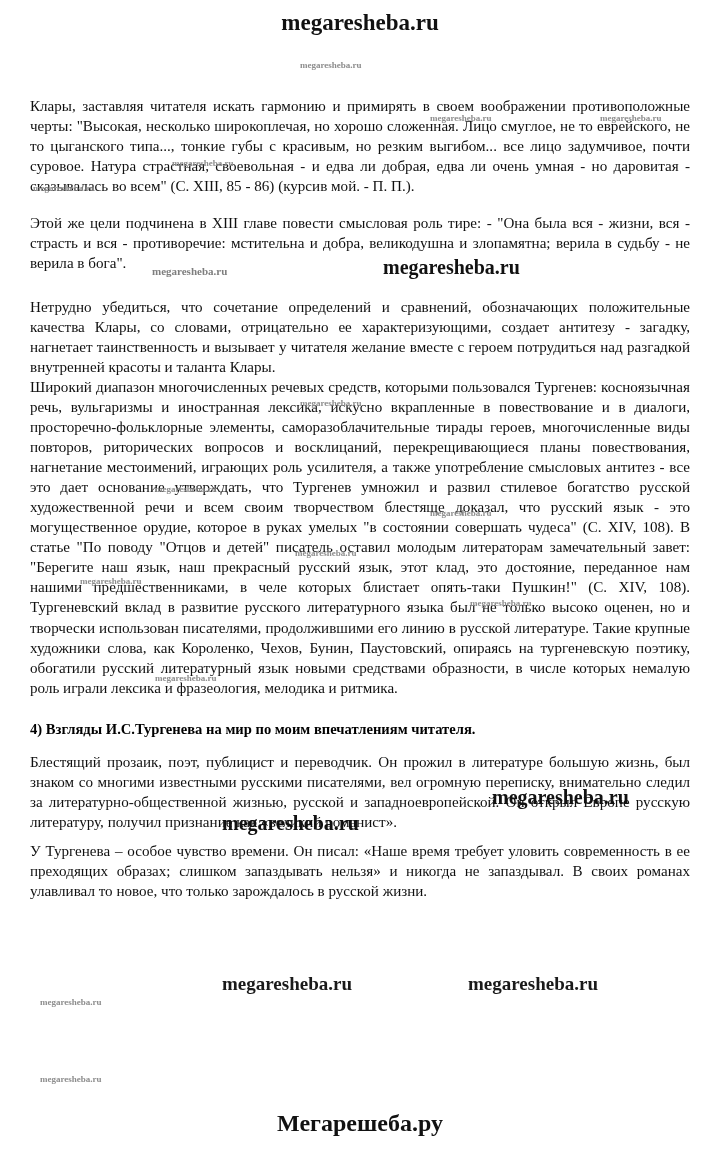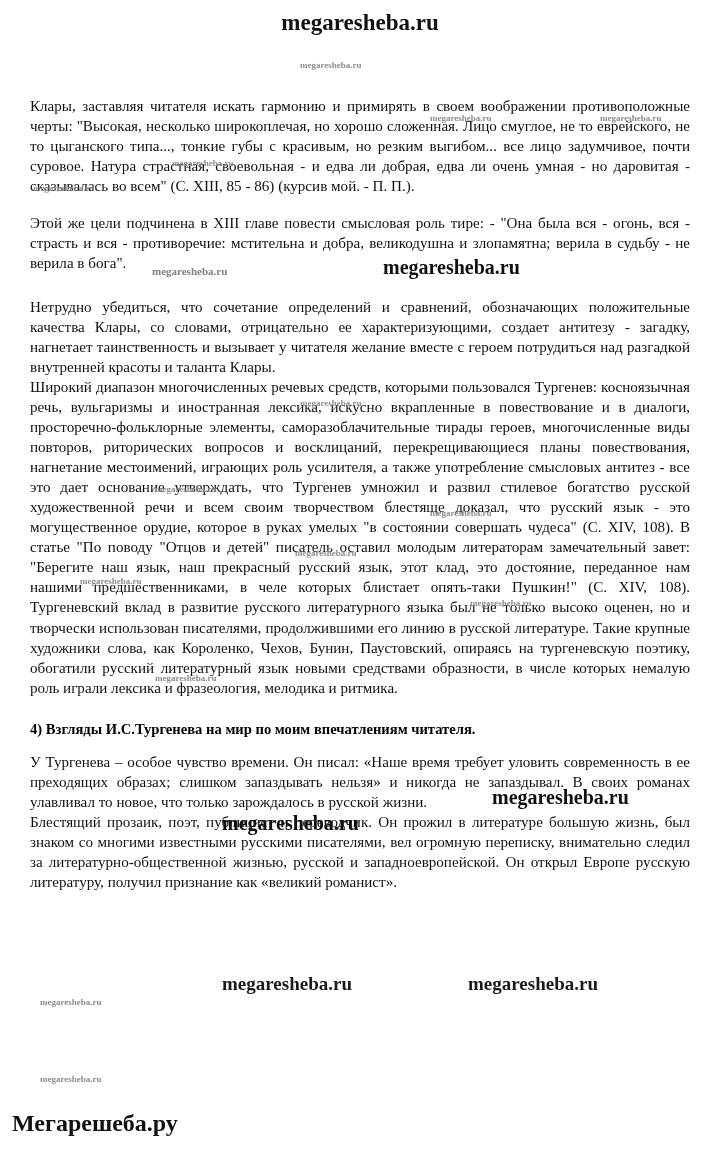--- a/index.html
+++ b/index.html
@@ -30,26 +30,25 @@
     letter-spacing: 0px;
     color: #111;
     padding-top: 10px;
     padding-bottom: 12px;
   }
   .footer-brand {
     position: absolute;
     left: 0;
     right: 0;
     bottom: 16px;
-    text-align: left;
+    text-align: center;
     font-family: "Liberation Serif", serif;
     font-weight: bold;
     font-size: 24px;
     color: #111;
-    margin-left: 12px;
   }
   .content {
     position: relative;
     z-index: 2;
     margin-top: 48px;
   }
   p.para {
     margin: 0 0 9px 0;
     font-size: 15.1px;
     line-height: 1.33;
@@ -87,29 +86,29 @@
 </head>
 <body>
 
 <div class="page">
 
   <div class="header-brand">megaresheba.ru</div>
 
   <div class="content">
     <p class="para">Клары, заставляя читателя искать гармонию и примирять в своем воображении противоположные черты: "Высокая, несколько широкоплечая, но хорошо сложенная. Лицо смуглое, не то еврейского, не то цыганского типа..., тонкие губы с красивым, но резким выгибом... все лицо задумчивое, почти суровое. Натура страстная, своевольная - и едва ли добрая, едва ли очень умная - но даровитая - сказывалась во всем" (С. XIII, 85 - 86) (курсив мой. - П. П.).</p>
     <div class="gap-small"></div>
-    <p class="para">Этой же цели подчинена в XIII главе повести смысловая роль тире: - "Она была вся - огонь, вся - страсть и вся - противоречие: мстительна и добра, великодушна и злопамятна; верила в судьбу - не верила в бога".</p>
+    <p class="para">Этой же цели подчинена в XIII главе повести смысловая роль тире: - "Она была вся - жизни, вся - страсть и вся - противоречие: мстительна и добра, великодушна и злопамятна; верила в судьбу - не верила в бога".</p>
     <div class="gap-med"></div>
     <p class="para tight">Нетрудно убедиться, что сочетание определений и сравнений, обозначающих положительные качества Клары, со словами, отрицательно ее характеризующими, создает антитезу - загадку, нагнетает таинственность и вызывает у читателя желание вместе с героем потрудиться над разгадкой внутренней красоты и таланта Клары.</p>
     <p class="para tight">Широкий диапазон многочисленных речевых средств, которыми пользовался Тургенев: косноязычная речь, вульгаризмы и иностранная лексика, искусно вкрапленные в повествование и в диалоги, просторечно-фольклорные элементы, саморазоблачительные тирады героев, многочисленные виды повторов, риторических вопросов и восклицаний, перекрещивающиеся планы повествования, нагнетание местоимений, играющих роль усилителя, а также употребление смысловых антитез - все это дает основание утверждать, что Тургенев умножил и развил стилевое богатство русской художественной речи и всем своим творчеством блестяще доказал, что русский язык - это могущественное орудие, которое в руках умелых "в состоянии совершать чудеса" (С. XIV, 108). В статье "По поводу "Отцов и детей" писатель оставил молодым литераторам замечательный завет: "Берегите наш язык, наш прекрасный русский язык, этот клад, это достояние, переданное нам нашими предшественниками, в челе которых блистает опять-таки Пушкин!" (С. XIV, 108). Тургеневский вклад в развитие русского литературного языка был не только высоко оценен, но и творчески использован писателями, продолжившими его линию в русской литературе. Такие крупные художники слова, как Короленко, Чехов, Бунин, Паустовский, опираясь на тургеневскую поэтику, обогатили русский литературный язык новыми средствами образности, в числе которых немалую роль играли лексика и фразеология, мелодика и ритмика.</p>
 
     <div class="heading">4) Взгляды И.С.Тургенева на мир по моим впечатлениям читателя.</div>
 
+    <p class="para">Блестящий прозаик, поэт, публицист и переводчик. Он прожил в литературе большую жизнь, был знаком со многими известными русскими писателями, вел огромную переписку, внимательно следил за литературно-общественной жизнью, русской и западноевропейской. Он открыл Европе русскую литературу, получил признание как «великий романист».</p>
     <p class="para tight">У Тургенева – особое чувство времени. Он писал: «Наше время требует уловить современность в ее преходящих образах; слишком запаздывать нельзя» и никогда не запаздывал. В своих романах улавливал то новое, что только зарождалось в русской жизни.</p>
-    <p class="para">Блестящий прозаик, поэт, публицист и переводчик. Он прожил в литературе большую жизнь, был знаком со многими известными русскими писателями, вел огромную переписку, внимательно следил за литературно-общественной жизнью, русской и западноевропейской. Он открыл Европе русскую литературу, получил признание как «великий романист».</p>
   </div>
 
   <div class="footer-brand">Мегарешеба.ру</div>
 
   <div id="watermark-layer">
       <div class="wm sm" style="left: 300px; top: 60px;">megaresheba.ru</div>
       <div class="wm sm" style="left: 430px; top: 113px;">megaresheba.ru</div>
       <div class="wm sm" style="left: 600px; top: 113px;">megaresheba.ru</div>
       <div class="wm sm" style="left: 172px; top: 158px;">megaresheba.ru</div>
       <div class="wm sm" style="left: 33px; top: 183px;">megaresheba.ru</div>

